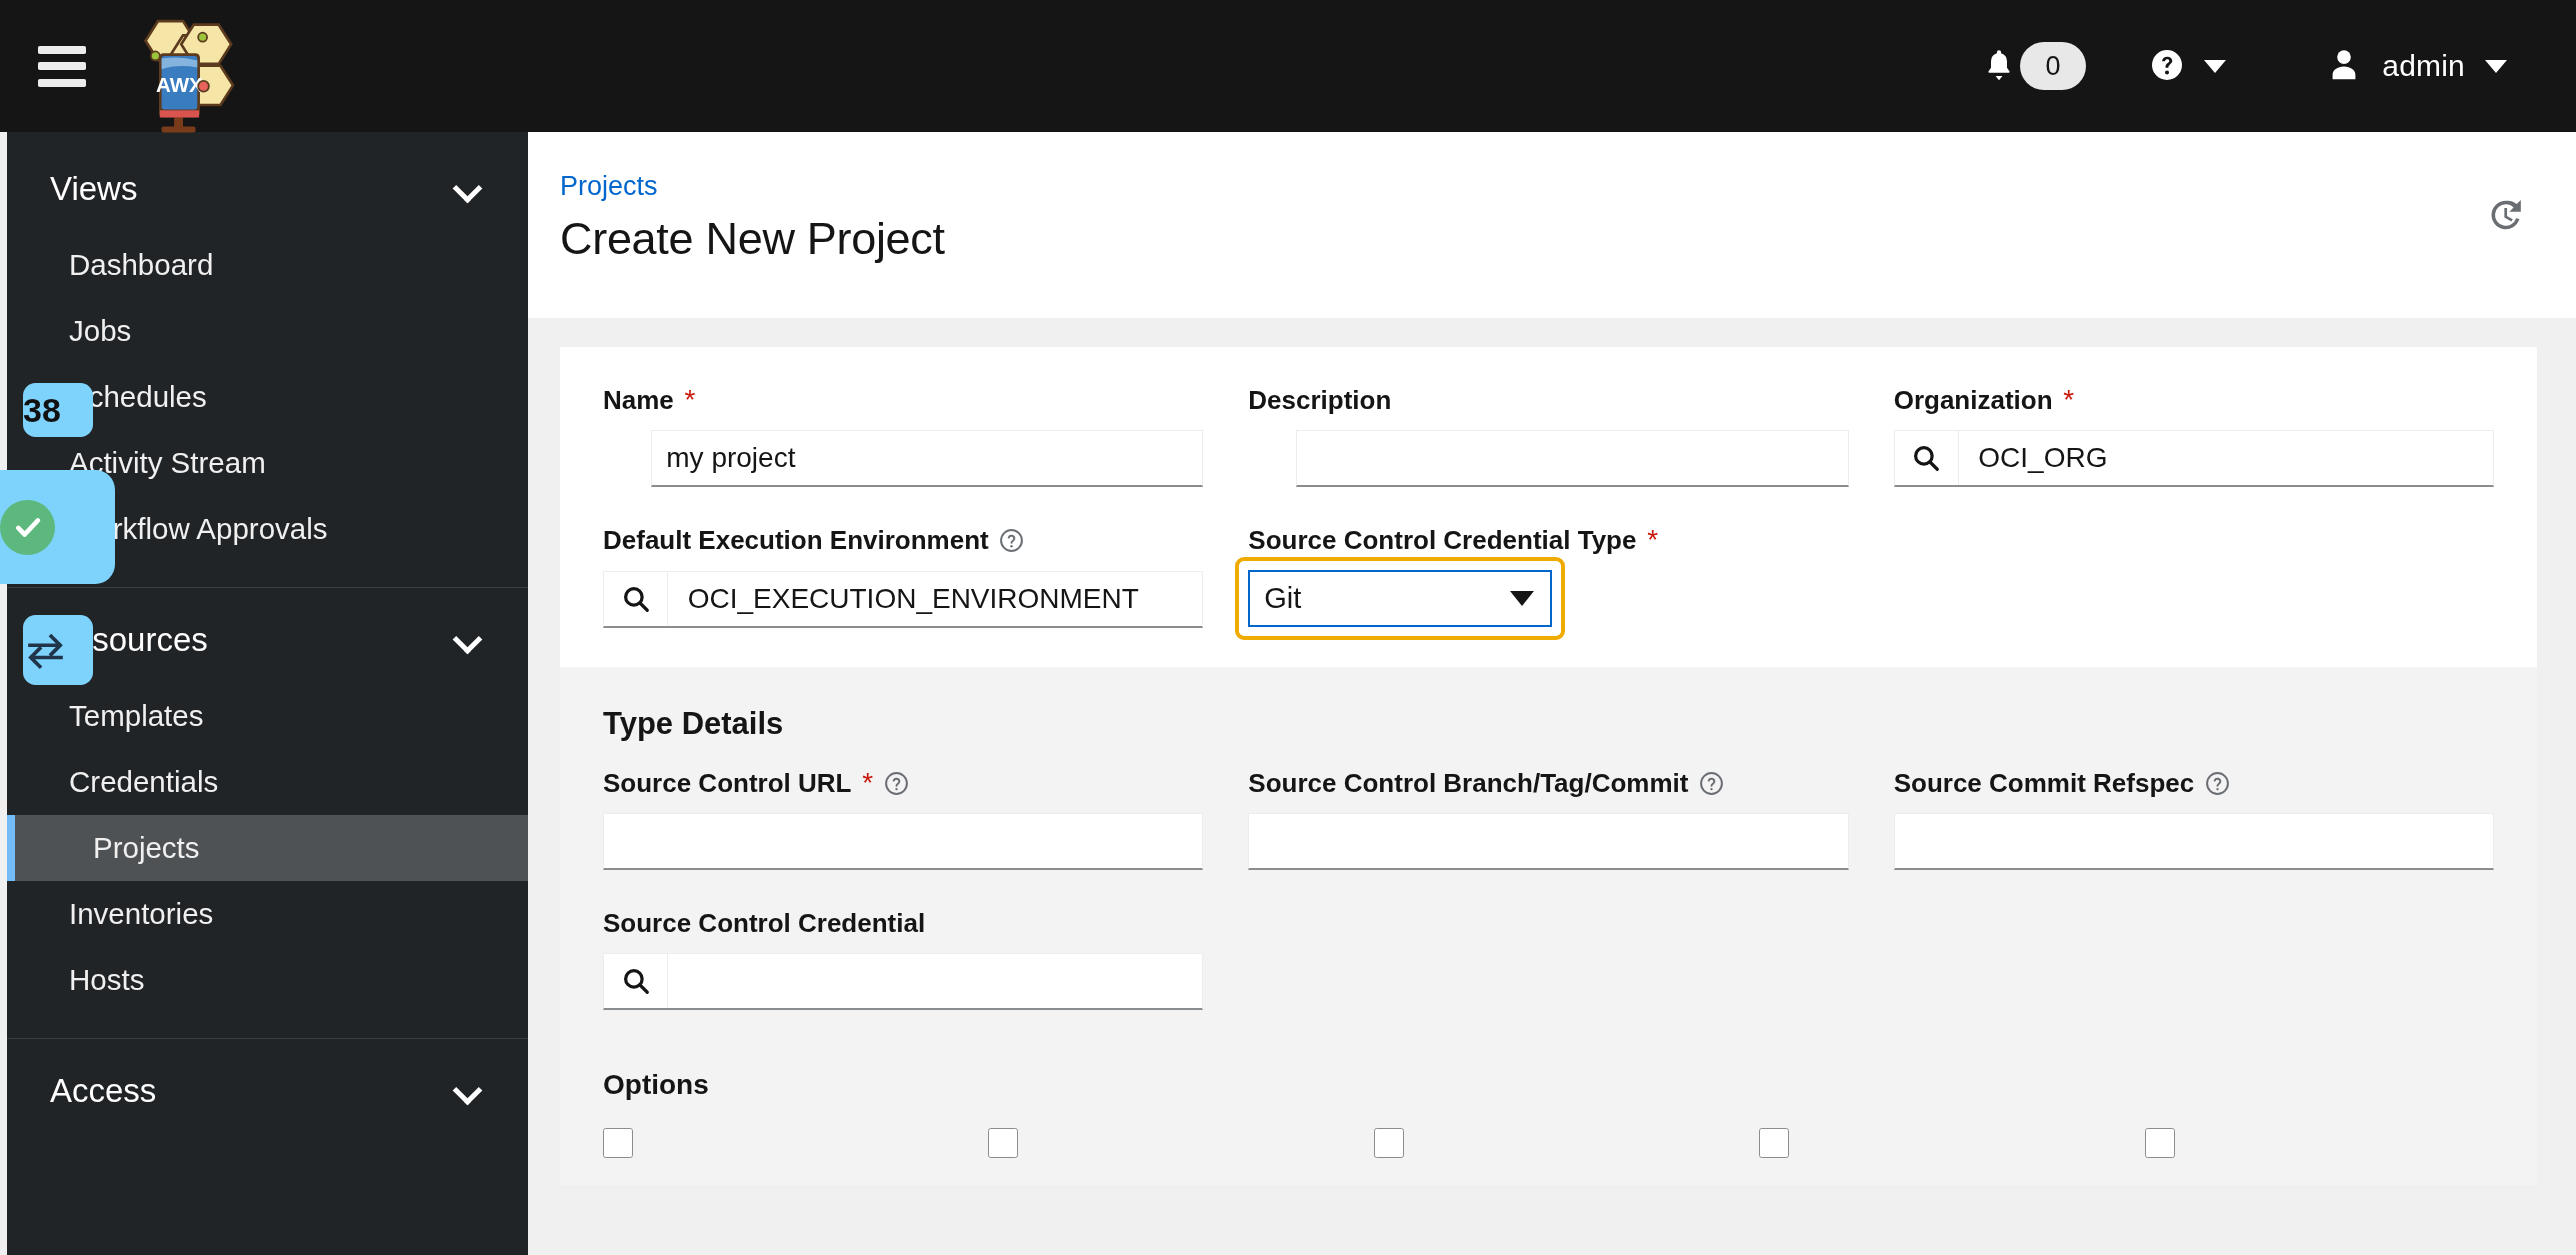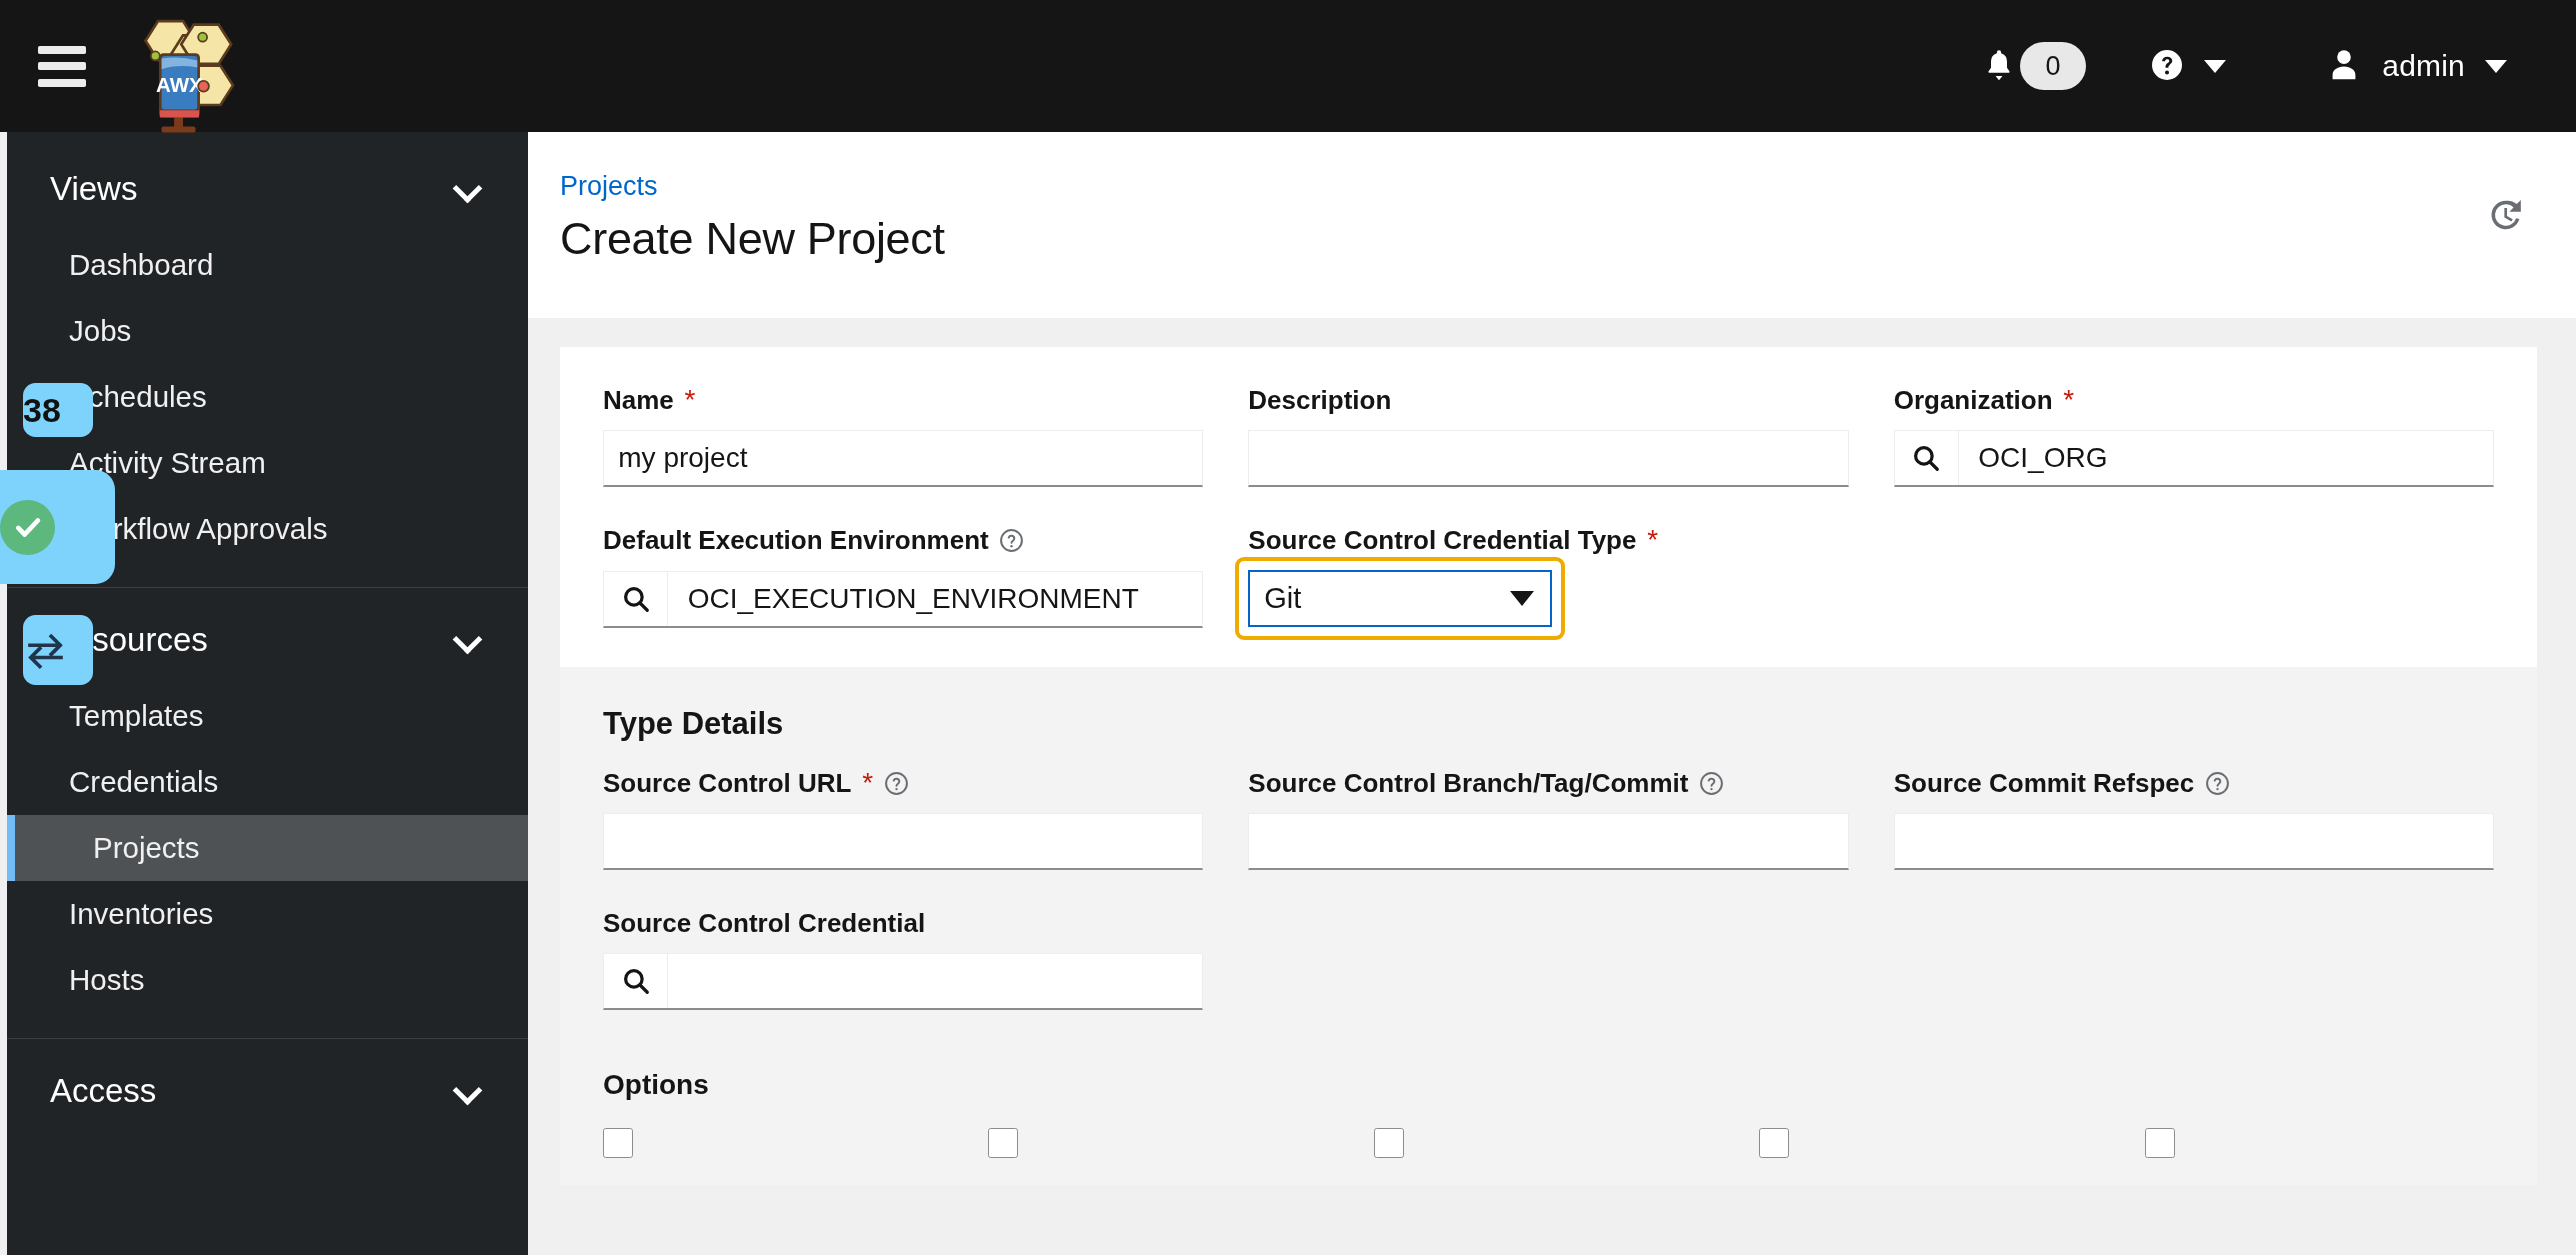--- a/index.html
+++ b/index.html
@@ -124,21 +124,21 @@
     font-size: 26px; font-weight: bold; color: #151515;
     margin-bottom: 14.3px; display:flex; align-items:center; gap: 10.7px;
     white-space: nowrap;
   }
   .req { color: #c9190b; font-size: 28px; font-weight: normal; line-height: .6; }
   .help-icon { display:inline-flex; }
   .inp {
     height: 57px; background: #fff; border: 0.9px solid #ededed;
     border-bottom: 2.7px solid #8a8d90;
     display: flex; align-items: center;
-    font-size: 28px; color: #151515; padding: 0 14.3px;
+    font-size: 28px; color: #151515; padding: 0 14.3px; margin-left: 48px;
   }
   .inp-search { display:flex; height: 57px; border: 0.9px solid #ededed; border-bottom: 2.7px solid #8a8d90; background:#fff; }
   .inp-search .sbtn {
     width: 64px; display:flex; align-items:center; justify-content:center;
     border-right: 0.9px solid #ededed; cursor: pointer;
   }
   .inp-search .sval {
     flex: 1; display:flex; align-items:center; padding-left: 19.7px;
     font-size: 28px; color: #151515; overflow:hidden; white-space: nowrap;
   }

